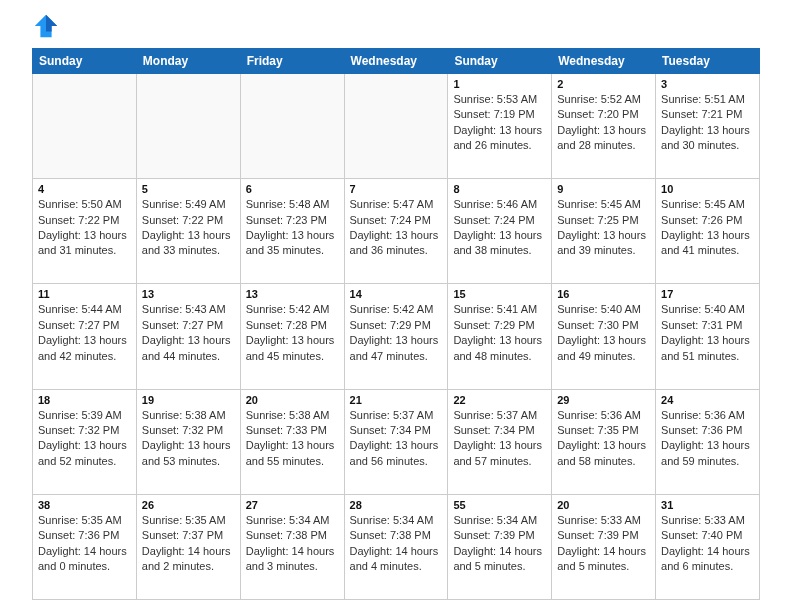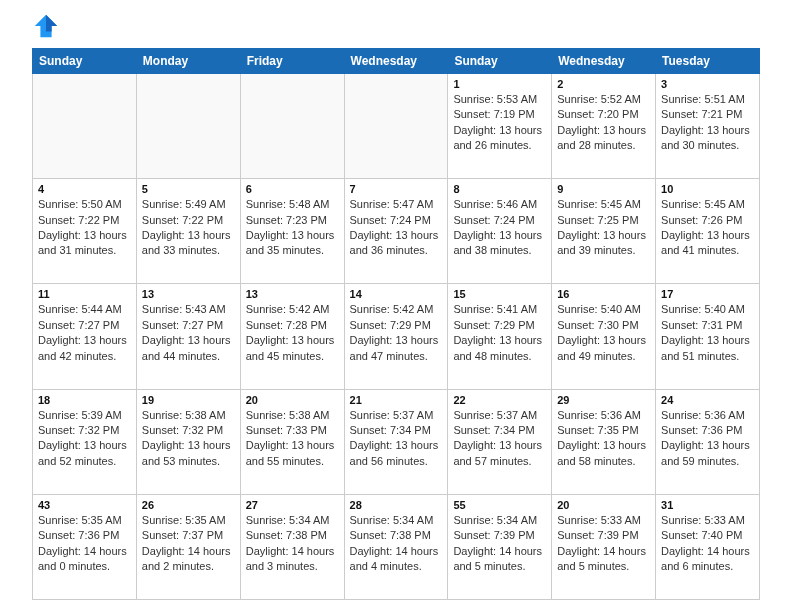--- a/index.html
+++ b/index.html
@@ -229,21 +229,21 @@
             <div class="day-number">29</div>
             <div class="day-info">Sunrise: 5:36 AM<br>Sunset: 7:35 PM<br>Daylight: 13 hours and 58 minutes.</div>
           </td>
           <td>
             <div class="day-number">24</div>
             <div class="day-info">Sunrise: 5:36 AM<br>Sunset: 7:36 PM<br>Daylight: 13 hours and 59 minutes.</div>
           </td>
         </tr>
         <tr>
           <td>
-            <div class="day-number">43</div>
+            <div class="day-number">38</div>
             <div class="day-info">Sunrise: 5:35 AM<br>Sunset: 7:36 PM<br>Daylight: 14 hours and 0 minutes.</div>
           </td>
           <td>
             <div class="day-number">26</div>
             <div class="day-info">Sunrise: 5:35 AM<br>Sunset: 7:37 PM<br>Daylight: 14 hours and 2 minutes.</div>
           </td>
           <td>
             <div class="day-number">27</div>
             <div class="day-info">Sunrise: 5:34 AM<br>Sunset: 7:38 PM<br>Daylight: 14 hours and 3 minutes.</div>
           </td>

